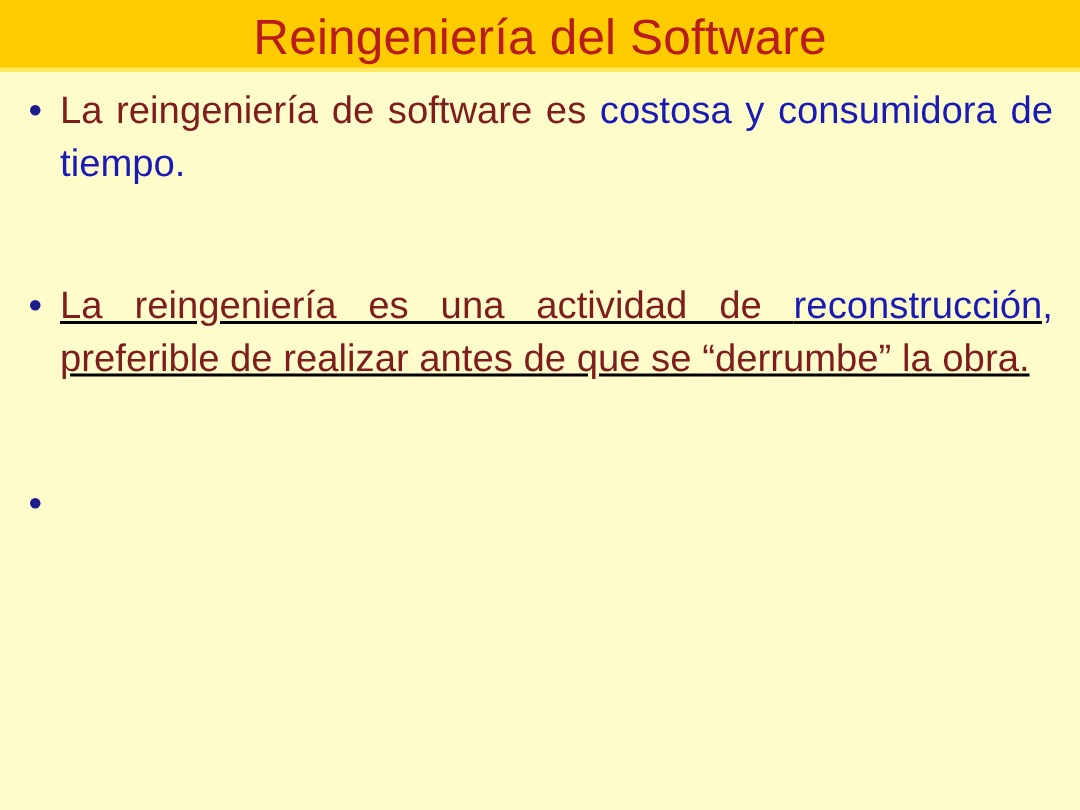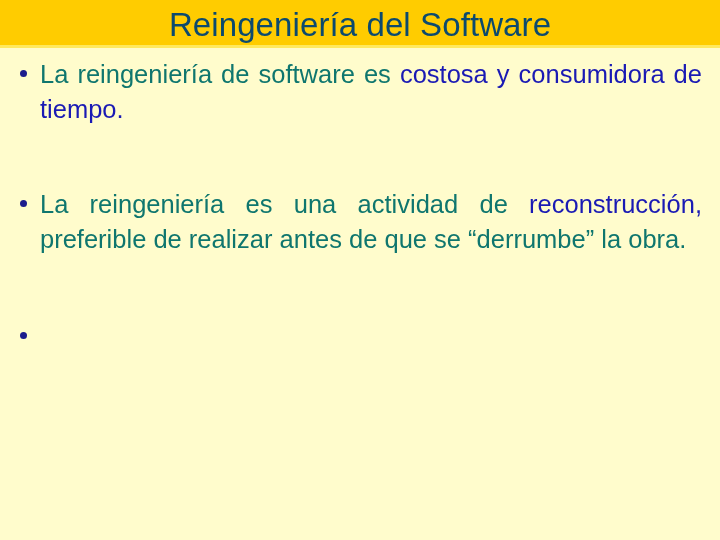--- a/index.html
+++ b/index.html
@@ -39,21 +39,21 @@
   .title-band::after {
     content: "";
     position: absolute;
     left: 0;
     bottom: 0;
     width: 720px;
     height: 3px;
     background: #FFE95E;
   }
   .slide-title {
-    color: #0c4a6e;
+    color: #b91c1c;
     font-size: 33px;
     line-height: 36px;
     font-weight: normal;
     letter-spacing: 0.1px;
     white-space: nowrap;
     margin: 0;
     padding: 0;
     position: relative;
     top: 1px;
   }
@@ -94,25 +94,25 @@
     left: 2px;
     top: 13px;
     width: 7px;
     height: 7px;
     border-radius: 50%;
     background: #1C1C8C;
   }
 
   
   .gap-1 { margin-bottom: 60px; }
-  .gap-2 { margin-bottom: 62px; }
+  .gap-2 { margin-bottom: 62px; text-decoration: underline; }
 
   .txt { display: inline; }
   .blue { color: #1A1AB4; }
-  .black { color: #0f766e; }
+  .black { color: #7f1d1d; }
 </style>
 </head>
 <body>
 
 <div class="slide">
 
   <div class="title-band">
     <h1 class="slide-title">Reingeniería del Software</h1>
   </div>
 

